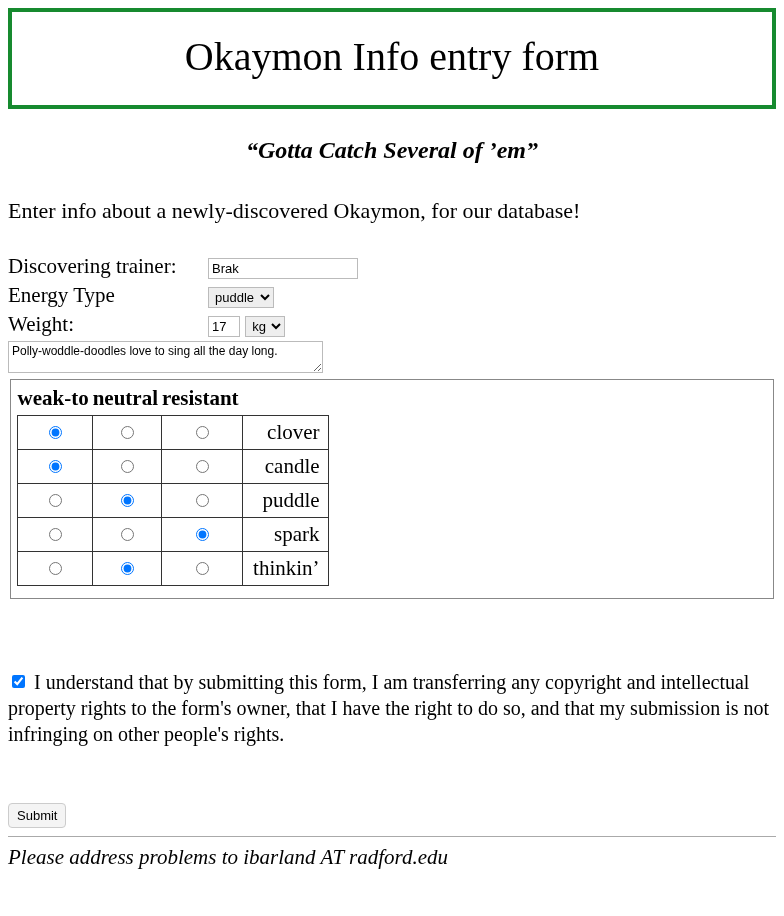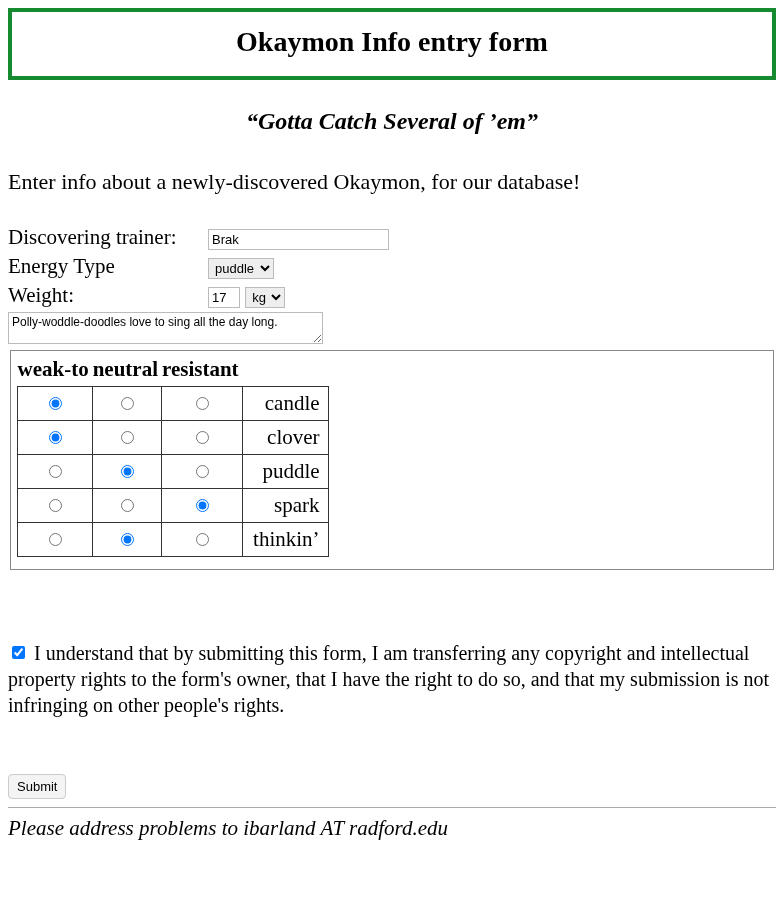--- a/index.html
+++ b/index.html
@@ -11,23 +11,23 @@
     color: #000;
     background: #fff;
   }
   .title-box {
     border: 4px solid #168a2f;
     padding: 6px 0 10px 0;
     text-align: center;
     margin-bottom: 28px;
   }
   .title-box h1 {
-    margin: 8px;
-    font-size: 28px;
-    font-weight: bold;
+    margin: 15px;
+    font-size: 40px;
+    font-weight: normal;
   }
   .tagline {
     text-align: center;
     font-style: italic;
     font-weight: bold;
     font-size: 24px;
     margin: 16px 0 34px 0;
   }
   .intro {
     font-size: 22px;
@@ -35,21 +35,21 @@
   }
   .form-grid {
     display: grid;
     grid-template-columns: 200px auto;
     row-gap: 4px;
     align-items: center;
     font-size: 21px;
   }
   .form-grid label { font-size: 21px; }
   .form-grid input[type="text"] {
-    width: 181px;
+    width: 150px;
     font-family: Arial, sans-serif;
     font-size: 13px;
     padding: 2px 3px;
     border: 1px solid #bbb;
     background: #fff;
   }
   .form-grid input.num {
     width: 32px;
   }
   select {
@@ -177,32 +177,32 @@
     <thead>
       <tr>
         <th>weak-to</th>
         <th>neutral</th>
         <th>resistant</th>
         <th style="border:none"></th>
       </tr>
     </thead>
     <tbody id="matrix-body">
         <tr>
+          <td><input type="radio" name="row0" checked="" style=""></td>
+          <td><input type="radio" name="row0" style=""></td>
+          <td><input type="radio" name="row0" style=""></td>
+          <td class="name">clover</td>
+        </tr>
+        <tr>
           <td><input type="radio" name="row1" checked="" style=""></td>
           <td><input type="radio" name="row1" style=""></td>
           <td><input type="radio" name="row1" style=""></td>
           <td class="name">candle</td>
         </tr>
         <tr>
-          <td><input type="radio" name="row0" checked="" style=""></td>
-          <td><input type="radio" name="row0" style=""></td>
-          <td><input type="radio" name="row0" style=""></td>
-          <td class="name">clover</td>
-        </tr>
-        <tr>
           <td><input type="radio" name="row2" style=""></td>
           <td><input type="radio" name="row2" checked="" style=""></td>
           <td><input type="radio" name="row2" style=""></td>
           <td class="name">puddle</td>
         </tr>
         <tr>
           <td><input type="radio" name="row3" style=""></td>
           <td><input type="radio" name="row3" style=""></td>
           <td><input type="radio" name="row3" checked="" style=""></td>
           <td class="name">spark</td>

